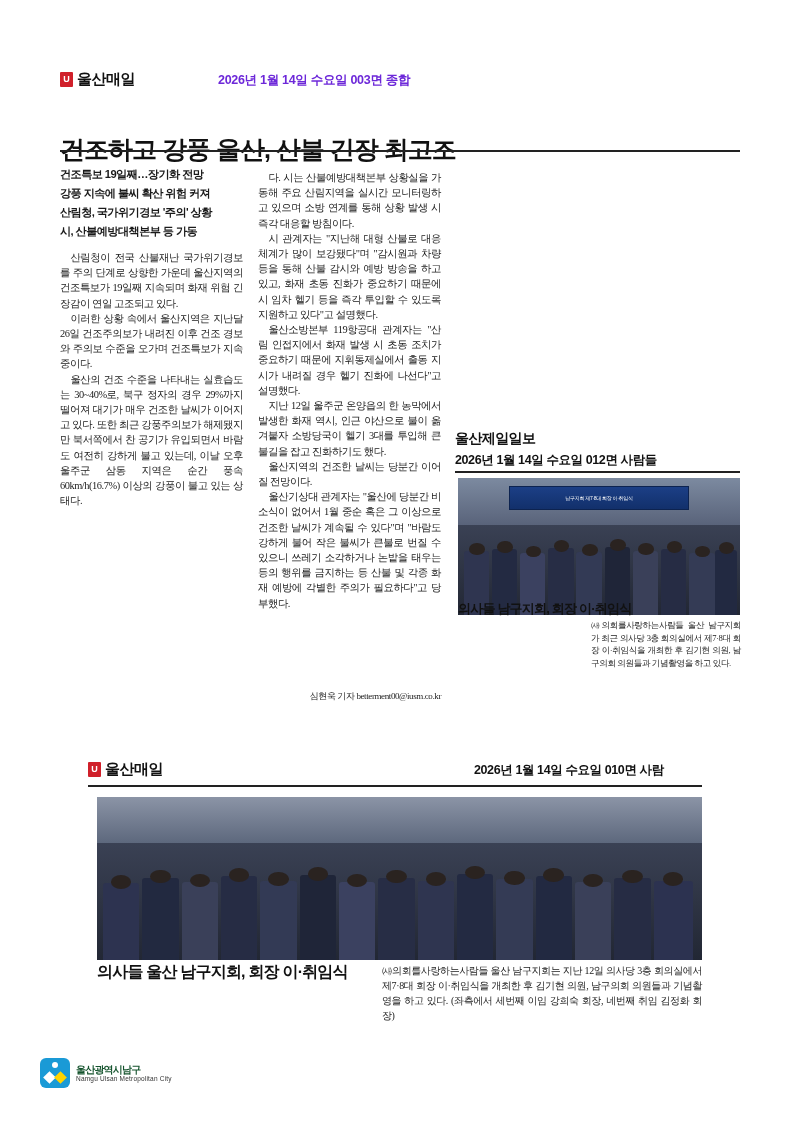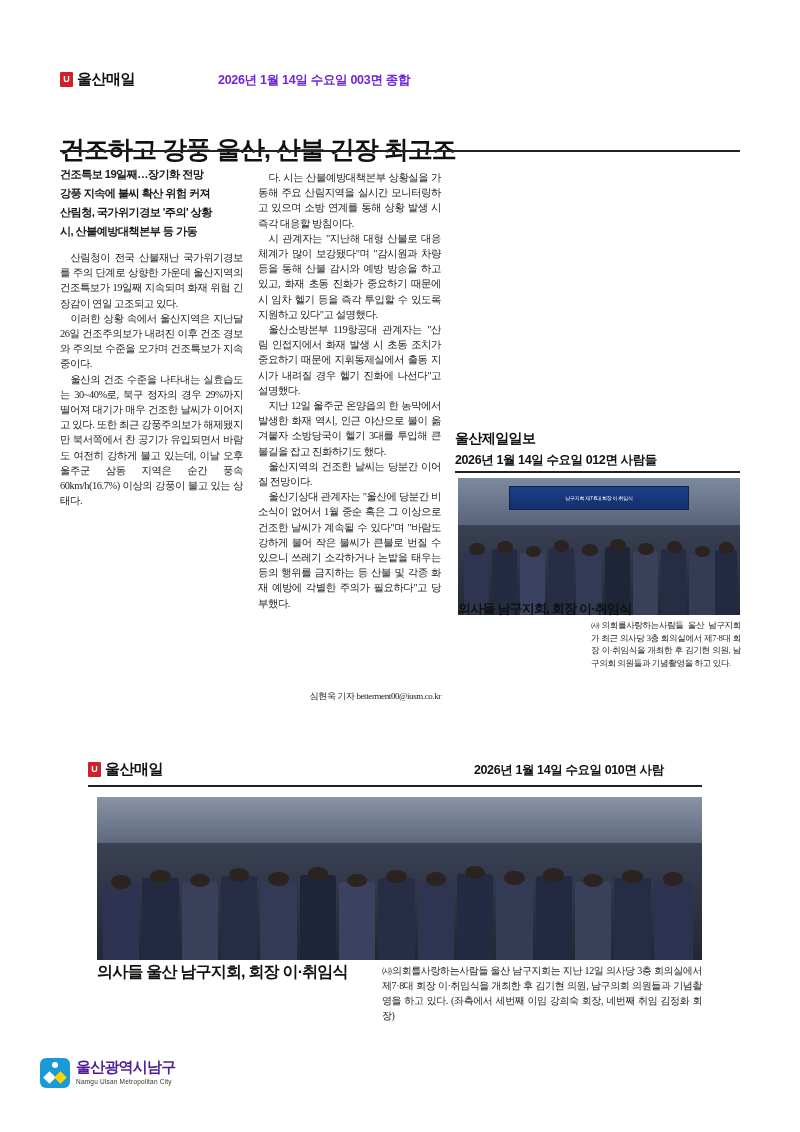--- a/index.html
+++ b/index.html
@@ -116,22 +116,22 @@
   .footer-emblem{
     width:30px;height:30px;border-radius:6px;
     background:#1a9ad6;position:relative;overflow:hidden;
   }
   .footer-emblem .v1{position:absolute;left:5px;bottom:6px;width:9px;height:9px;
     background:#fff;transform:rotate(45deg);}
   .footer-emblem .v2{position:absolute;right:5px;bottom:6px;width:9px;height:9px;
     background:#ffd400;transform:rotate(45deg);}
   .footer-emblem .dot{position:absolute;left:12px;top:4px;width:6px;height:6px;
     border-radius:50%;background:#fff;}
-  .footer-ko{font-family:Liberation Mono, monospace;font-weight:bold;font-size:15px;
-    letter-spacing:-0.8px;color:#4c1d95;line-height:1.1;}
+  .footer-ko{font-family:Liberation Serif, serif;font-weight:bold;font-size:10px;
+    letter-spacing:-0.8px;color:#14532d;line-height:1.1;}
   .footer-en{font-family:"Liberation Sans",sans-serif;font-size:6.5px;color:#333;
     letter-spacing:0.2px;line-height:1.1;}
 </style>
 </head>
 <body>
 
 <div class="page">
 
   <div class="masthead" style="left:60px;top:70px;">
     <span class="logo-mark">U</span>

